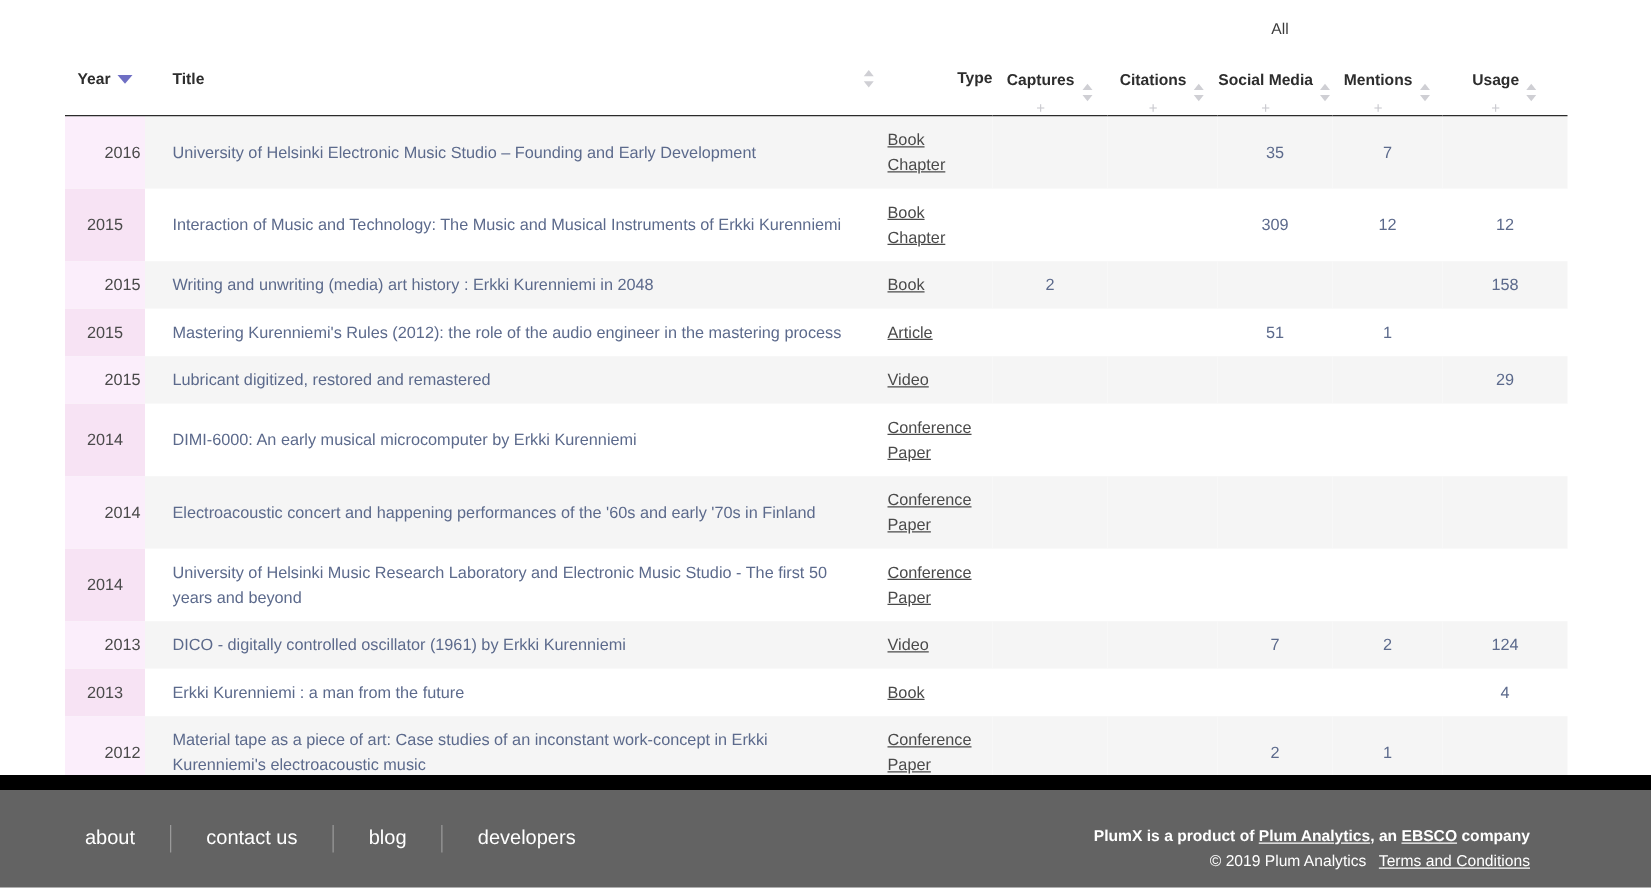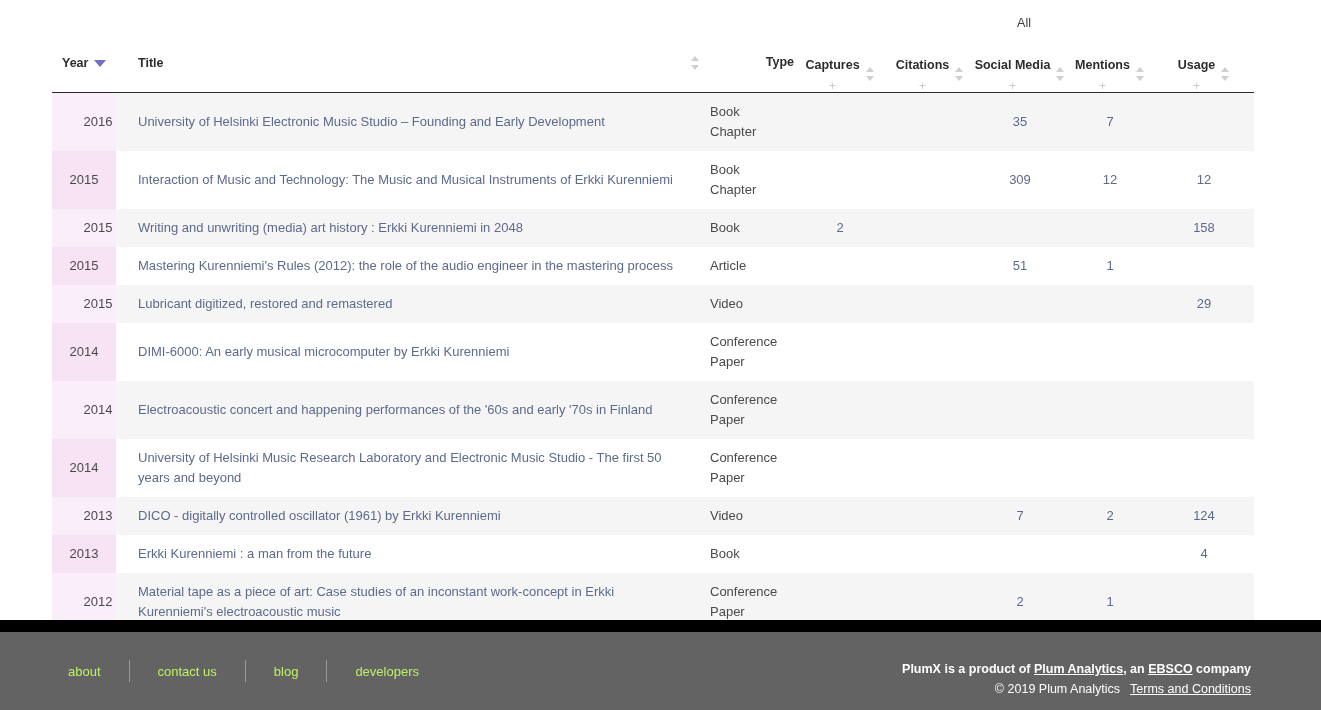--- a/index.html
+++ b/index.html
@@ -153,20 +153,21 @@
     line-height: 20px;
     cursor: pointer;
   }
 
   td.type {
     color: #4a4a4a;
     font-size: 13px;
     line-height: 20px;
     padding-left: 10px;
     padding-right: 8px;
+    text-decoration: underline;
   }
 
   td.num {
     text-align: center;
     font-size: 13px;
     color: #4b4b4b;
   }
   td.num .lnk {
     color: #5c6a8c;
     text-decoration: none;
@@ -192,37 +193,37 @@
   }
   .foot-links {
     position: absolute;
     left: 60px;
     top: 28px;
     display: flex;
     align-items: center;
     gap: 0;
   }
   .foot-links a {
-    color: #bef264;
-    font-size: 13px;
+    color: #ffffff;
+    font-size: 16px;
     text-decoration: none;
     padding: 0 28px;
     cursor: pointer;
     white-space: nowrap;
   }
   .foot-links a:first-child { padding-left: 8px; }
   .foot-sep {
     width: 1px;
     height: 22px;
     background: #9a9a9a;
   }
 
   .foot-right {
     position: absolute;
-    right: 70px;
+    right: 97px;
     top: 28px;
     text-align: right;
     color: #ffffff;
     font-size: 12.5px;
     line-height: 18px;
     margin-left: 25px;
   }
   .foot-right .l1 { font-weight: bold; white-space: nowrap; }
   .foot-right .l2 { white-space: nowrap; margin-top: 2px; }
   .foot-right a {

